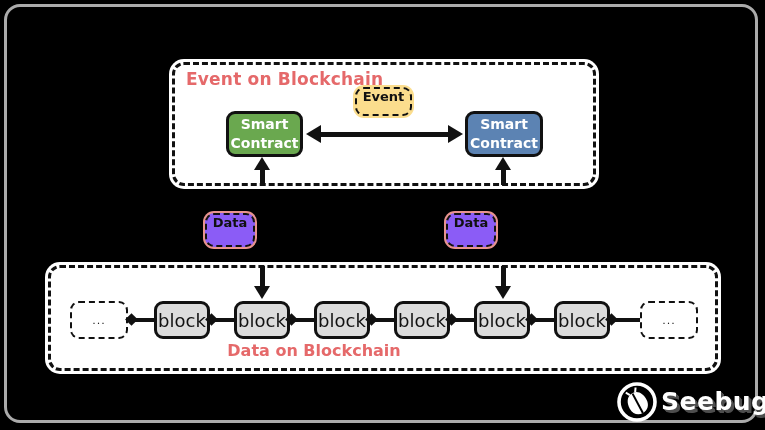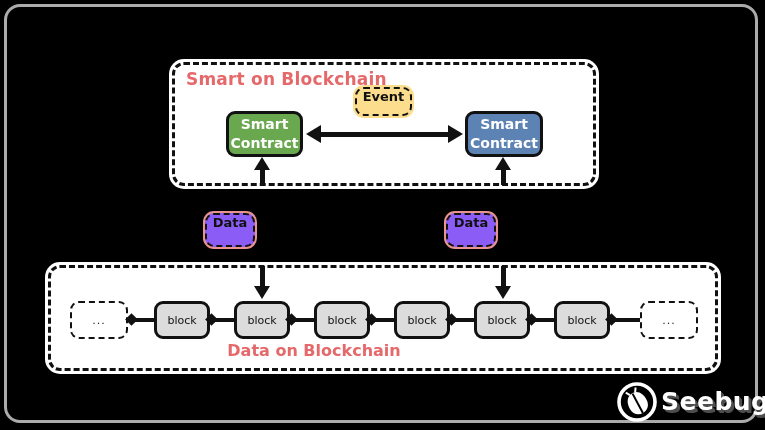--- a/index.html
+++ b/index.html
@@ -22,21 +22,21 @@
   
   .contract{border:3px solid #111;border-radius:9px;box-sizing:border-box;
             display:flex;align-items:center;justify-content:center;text-align:center;
             color:#fff;font-weight:bold;font-size:14px;line-height:19px;}
   .contract.green{background:#6aa84f;}
   .contract.blue{background:#5c83b3;}
   
   .block{background:#dcdcdc;border:3px solid #111;border-radius:9px;
          box-sizing:border-box;width:56px;height:38px;top:301px;
          display:flex;align-items:center;justify-content:center;
-         font-size:11px;color:#111;}
+         font-size:18px;color:#111;}
   .dots{background:#fff;border:2px dashed #111;border-radius:9px;
         box-sizing:border-box;width:58px;height:38px;top:301px;
         display:flex;align-items:center;justify-content:center;
         font-size:11px;color:#222;letter-spacing:1px;
         box-shadow:0 0 0 2px #fff;}
   
   .stem-h{height:5px;background:#111;top:132px;}
   .stem-v{width:5px;background:#111;}
   .head{width:0;height:0;}
   .head.left {border-top:9px solid transparent;border-bottom:9px solid transparent;border-right:15px solid #111;}
@@ -53,21 +53,21 @@
   .logo-text{left:661px;top:387px;color:#fff;font-weight:bold;font-size:25px;
              letter-spacing:.5px;
              text-shadow:1px 1px 0 #4e4e4e,2px 2px 0 #4e4e4e,3px 3px 0 #4e4e4e;}
 </style>
 </head>
 <body>
 
 <div class="abs frame"></div>
 
 <div class="abs zone" style="left:172px;top:62px;width:424px;height:124px;"></div>
-<div class="abs zone-title" style="left:186px;top:69px;">Smart on Blockchain</div>
+<div class="abs zone-title" style="left:186px;top:69px;">Event on Blockchain</div>
 
 <div class="abs note yellow" style="left:355px;top:87px;width:57px;height:29px;">
   <span>Event</span>
 </div>
 
 <div class="abs contract green" style="left:226px;top:111px;width:77px;height:46px;">
   <span style="width:70px;">Smart Contract</span>
 </div>
 <div class="abs contract blue" style="left:465px;top:111px;width:78px;height:46px;">
   <span style="width:70px;">Smart Contract</span>

